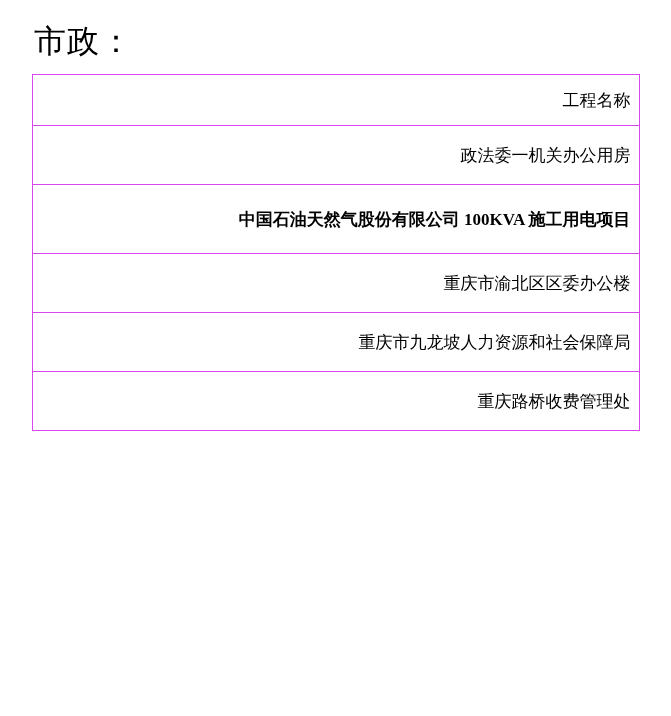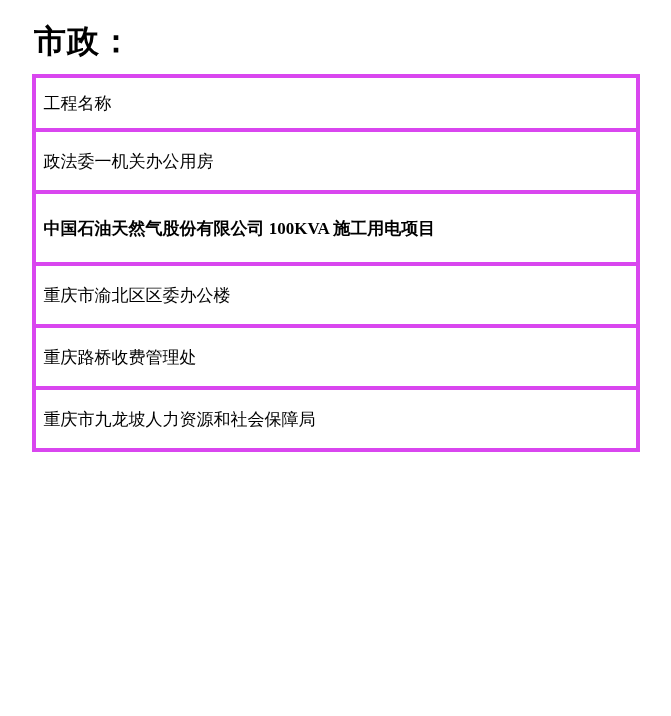--- a/index.html
+++ b/index.html
@@ -18,37 +18,37 @@
     position: relative;
     width: 671px;
     height: 716px;
     box-sizing: border-box;
     padding: 0;
   }
   .doc-heading {
     font-family: "Liberation Serif", "DejaVu Serif", serif;
     font-size: 32px;
     line-height: 1.2;
-    font-weight: 700;
+    font-weight: 400;
     margin: 22px 0 14px 34px;
     letter-spacing: 1px;
   }
   .table-wrap {
     margin: 0 auto;
     width: 608px;
   }
   table.project-table {
     width: 608px;
     border-collapse: collapse;
     table-layout: fixed;
   }
   table.project-table td,
   table.project-table th {
-    border: 4px solid #d946ef;
-    text-align: left;
+    border: 1px solid #d946ef;
+    text-align: right;
     vertical-align: middle;
     font-size: 17px;
     font-weight: 400;
     padding: 0 8px;
     font-family: "Liberation Serif", "DejaVu Serif", serif;
   }
   table.project-table thead th {
     height: 50px;
   }
   table.project-table tbody td {
@@ -77,22 +77,22 @@
         <tr>
           <td>政法委一机关办公用房</td>
         </tr>
         <tr class="tall">
           <td>中国石油天然气股份有限公司 100KVA 施工用电项目</td>
         </tr>
         <tr>
           <td>重庆市渝北区区委办公楼</td>
         </tr>
         <tr>
-          <td>重庆路桥收费管理处</td>
+          <td>重庆市九龙坡人力资源和社会保障局</td>
         </tr>
         <tr>
-          <td>重庆市九龙坡人力资源和社会保障局</td>
+          <td>重庆路桥收费管理处</td>
         </tr>
       </tbody>
     </table>
   </div>
 
 </div>
 
 </body></html>

